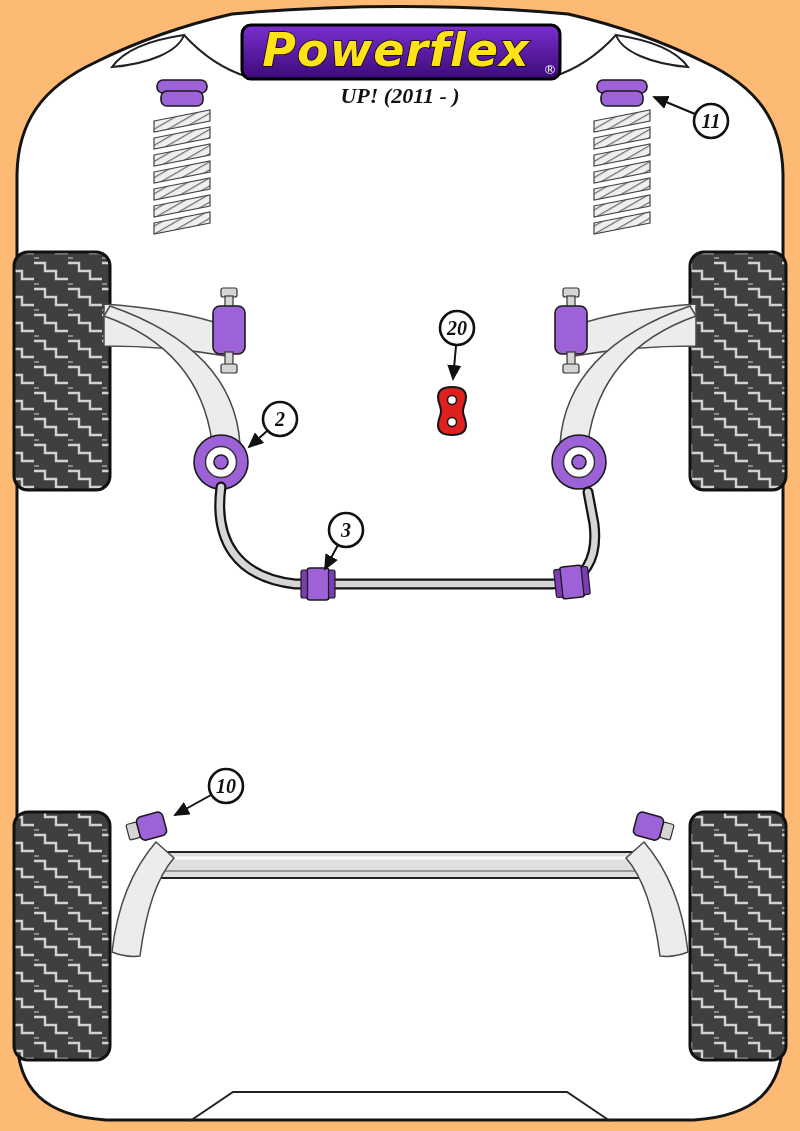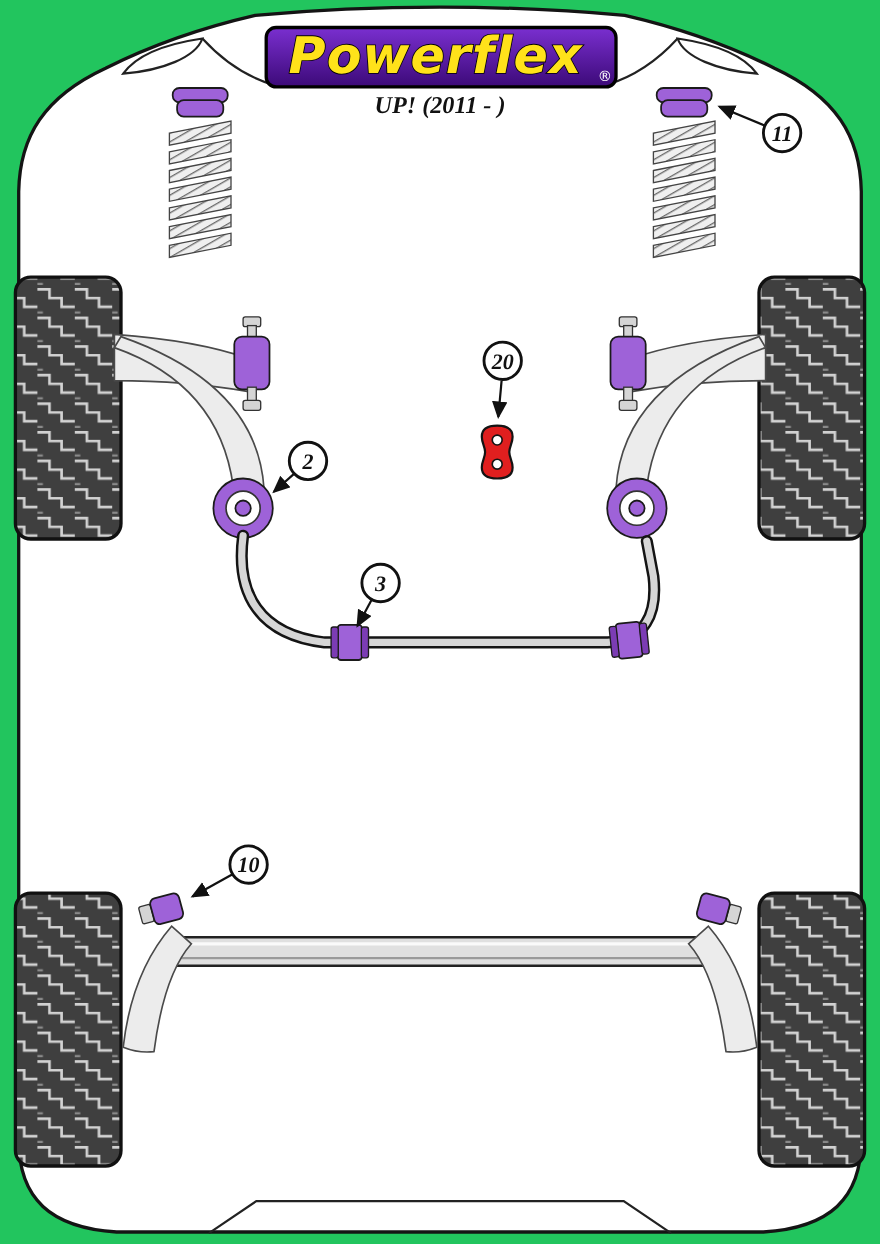--- a/index.html
+++ b/index.html
@@ -1,16 +1,16 @@
 <!DOCTYPE html>
 <html style="--bushing-purple: #9e62d8; --bushing-purple-dark: #7b3cb4; --logo-purple-light: #7a2fd0; --logo-purple-dark: #3c0a78; --logo-yellow: #ffe21a; --part-red: #e01f1f; --tyre-dark: #3f3f3f; --line-black: #141414;"><head>
 <meta charset="utf-8">
 <style>
   html,body{margin:0;padding:0;background:#ffffff;}
-  .stage{position:relative;width:800px;height:1131px;background:#22c55e;overflow:hidden;}
+  .stage{position:relative;width:800px;height:1131px;background:#fdba74;overflow:hidden;}
   svg{display:block;}
   text{user-select:none;}
   .brand-text{
     font-family:"DejaVu Sans",sans-serif;
     font-style:italic;font-weight:bold;font-size:46px;
     fill:var(--logo-yellow);stroke:#000;stroke-width:1.5px;
     paint-order:stroke fill;letter-spacing:1px;text-anchor:middle;
   }
   .reg-text{
     font-family:"DejaVu Sans",sans-serif;font-size:13px;fill:#ffffff;text-anchor:middle;

